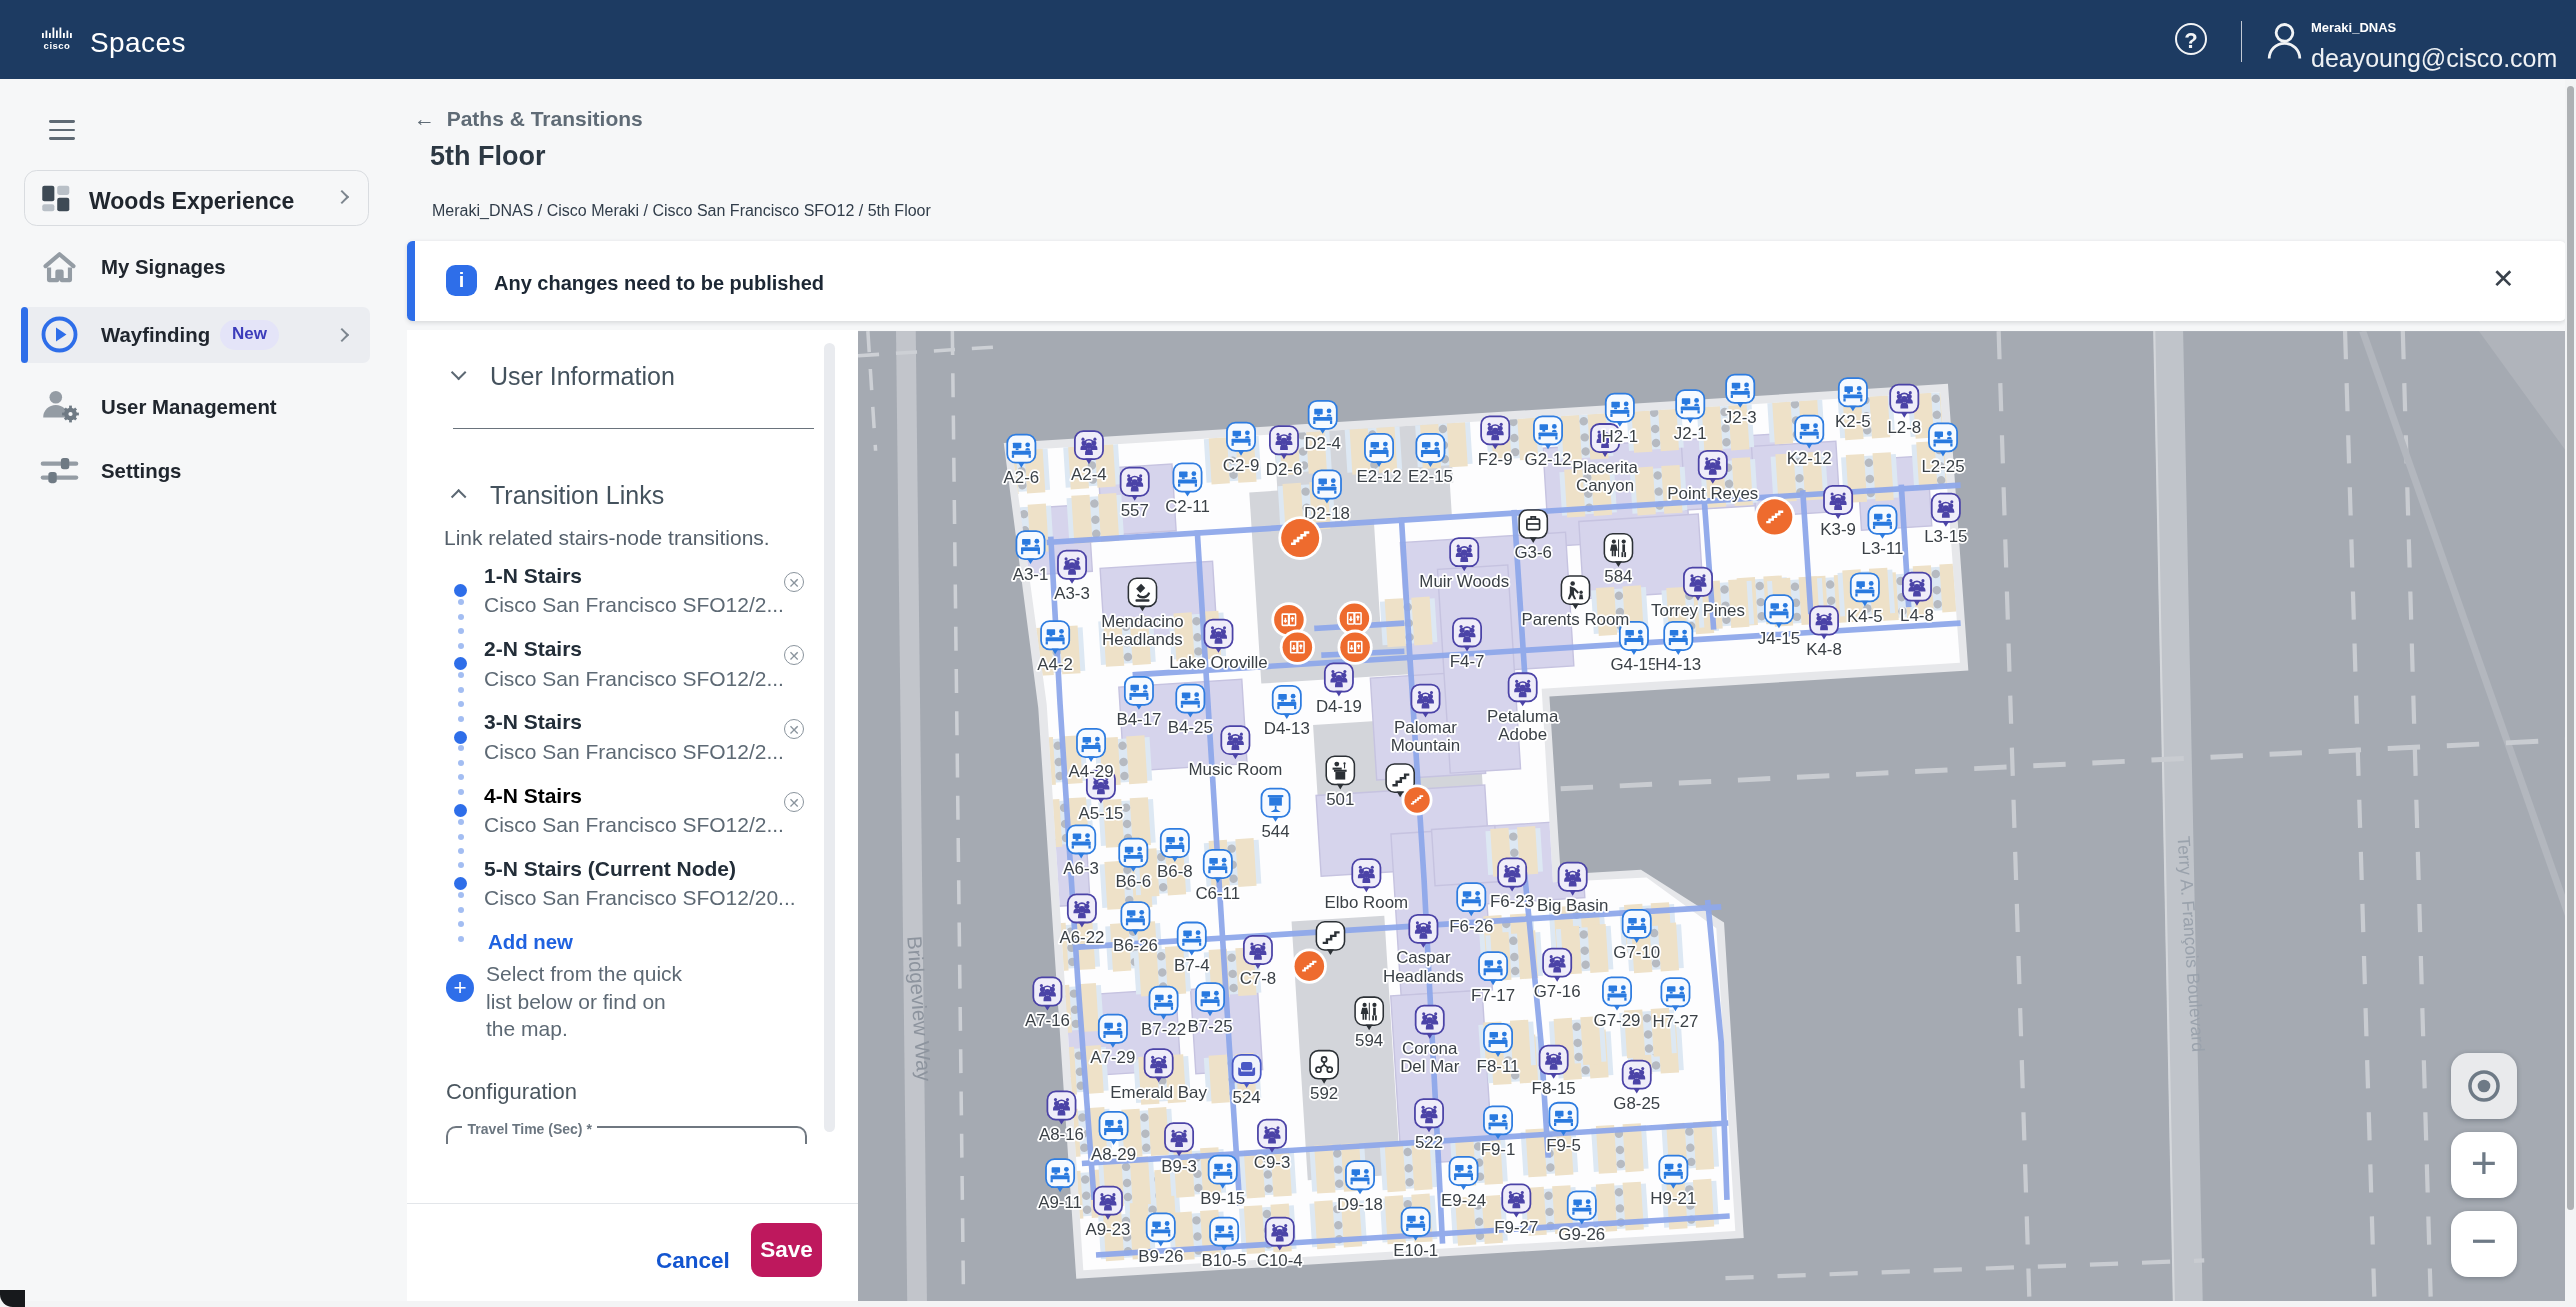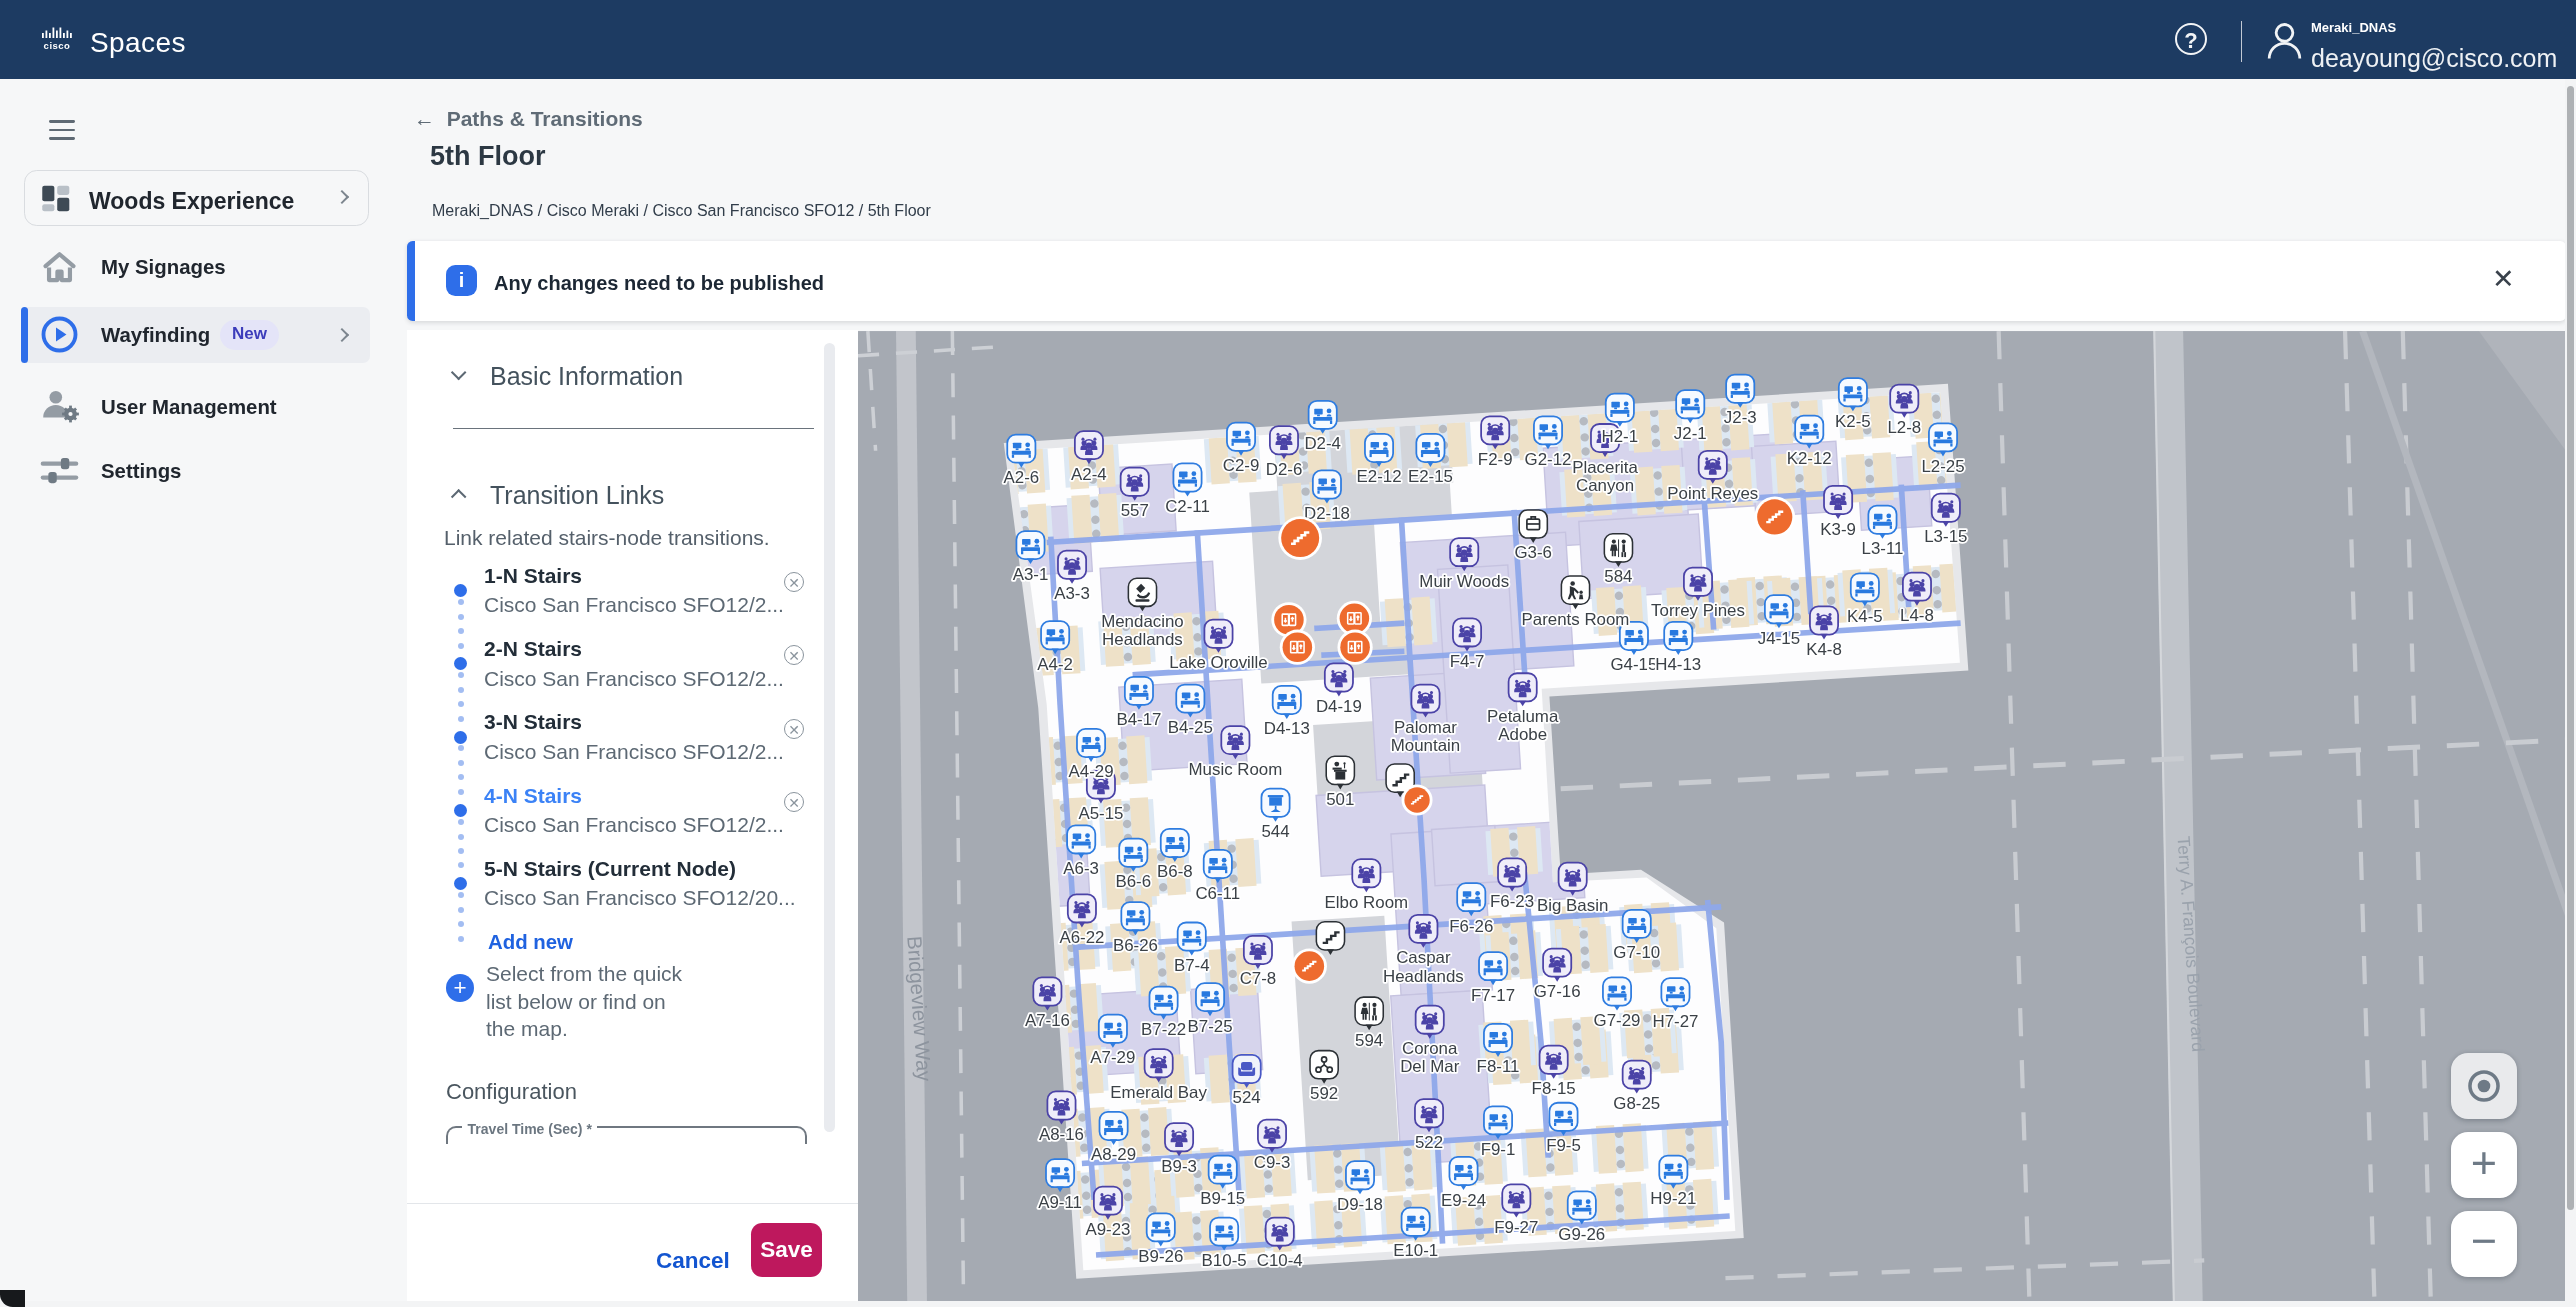--- a/index.html
+++ b/index.html
@@ -669,36 +669,36 @@
       <rect x="0.5" y="-8" width="9" height="16" rx="1"></rect>
       <path d="M -5,-3 v6 M -7,1 l2,2 2,-2"></path>
       <path d="M 5,3 v-6 M 3,-1 l2,-2 2,2"></path>
     </g>
     <text x="0" y="0" font-size="29" fill="#8d949e" transform="translate(1288 1330) rotate(86)">Bridgeview Way</text>
     <text x="0" y="0" font-size="25" fill="#9aa2ac" transform="translate(3092 1188) rotate(86)">Terry A. François Boulevard</text>
 </svg>
 
 <div id="panel">
  <div class="chevp" style="left:46px;top:37px;transform:rotate(45deg);"></div>
- <div class="ptxt" style="left:83px;top:32px;">Basic Information</div>
+ <div class="ptxt" style="left:83px;top:32px;">User Information</div>
  <div style="position:absolute;left:46px;top:98px;width:361px;height:1.4px;background:#6a737c;"></div>
  <div class="chevp" style="left:46px;top:161px;transform:rotate(-135deg);"></div>
  <div class="ptxt" style="left:83px;top:151px;">Transition Links</div>
  <div style="position:absolute;left:37px;top:196px;font-size:21px;color:#55606b;">Link related stairs-node transitions.</div>
 
  <div style="position:absolute;left:77px;top:234px;font-size:21px;font-weight:700;color:#222d38;">1-N Stairs</div>
     <div style="position:absolute;left:77px;top:263px;font-size:21px;color:#5d6974;">Cisco San Francisco SFO12/2...</div>
     <div style="position:absolute;left:377px;top:242px;width:20px;height:20px;border:1.8px solid #8a949d;border-radius:50%;color:#8a949d;font-size:14px;text-align:center;line-height:20px;">✕</div>
     <div style="position:absolute;left:77px;top:307px;font-size:21px;font-weight:700;color:#222d38;">2-N Stairs</div>
     <div style="position:absolute;left:77px;top:337px;font-size:21px;color:#5d6974;">Cisco San Francisco SFO12/2...</div>
     <div style="position:absolute;left:377px;top:315px;width:20px;height:20px;border:1.8px solid #8a949d;border-radius:50%;color:#8a949d;font-size:14px;text-align:center;line-height:20px;">✕</div>
     <div style="position:absolute;left:77px;top:380px;font-size:21px;font-weight:700;color:#222d38;">3-N Stairs</div>
     <div style="position:absolute;left:77px;top:410px;font-size:21px;color:#5d6974;">Cisco San Francisco SFO12/2...</div>
     <div style="position:absolute;left:377px;top:389px;width:20px;height:20px;border:1.8px solid #8a949d;border-radius:50%;color:#8a949d;font-size:14px;text-align:center;line-height:20px;">✕</div>
-    <div style="position:absolute;left:77px;top:454px;font-size:21px;font-weight:700;color:#3b82f6;">4-N Stairs</div>
+    <div style="position:absolute;left:77px;top:454px;font-size:21px;font-weight:700;color:#000000;">4-N Stairs</div>
     <div style="position:absolute;left:77px;top:483px;font-size:21px;color:#5d6974;">Cisco San Francisco SFO12/2...</div>
     <div style="position:absolute;left:377px;top:462px;width:20px;height:20px;border:1.8px solid #8a949d;border-radius:50%;color:#8a949d;font-size:14px;text-align:center;line-height:20px;">✕</div>
     <div style="position:absolute;left:77px;top:527px;font-size:21px;font-weight:700;color:#222d38;text-align:right;">5-N Stairs (Current Node)</div>
     <div style="position:absolute;left:77px;top:556px;font-size:21px;color:#5d6974;">Cisco San Francisco SFO12/20...</div>
     <div style="position:absolute;left:47px;top:254px;width:13.4px;height:13.4px;background:#2e6ee9;border-radius:50%;"></div>
     <div style="position:absolute;left:47px;top:327px;width:13.4px;height:13.4px;background:#2e6ee9;border-radius:50%;"></div>
     <div style="position:absolute;left:47px;top:401px;width:13.4px;height:13.4px;background:#2e6ee9;border-radius:50%;"></div>
     <div style="position:absolute;left:47px;top:474px;width:13.4px;height:13.4px;background:#2e6ee9;border-radius:50%;"></div>
     <div style="position:absolute;left:47px;top:547px;width:13.4px;height:13.4px;background:#2e6ee9;border-radius:50%;"></div>
     <div style="position:absolute;left:51px;top:269px;width:6.3px;height:6.3px;background:#a3bdf2;border-radius:50%;"></div>

